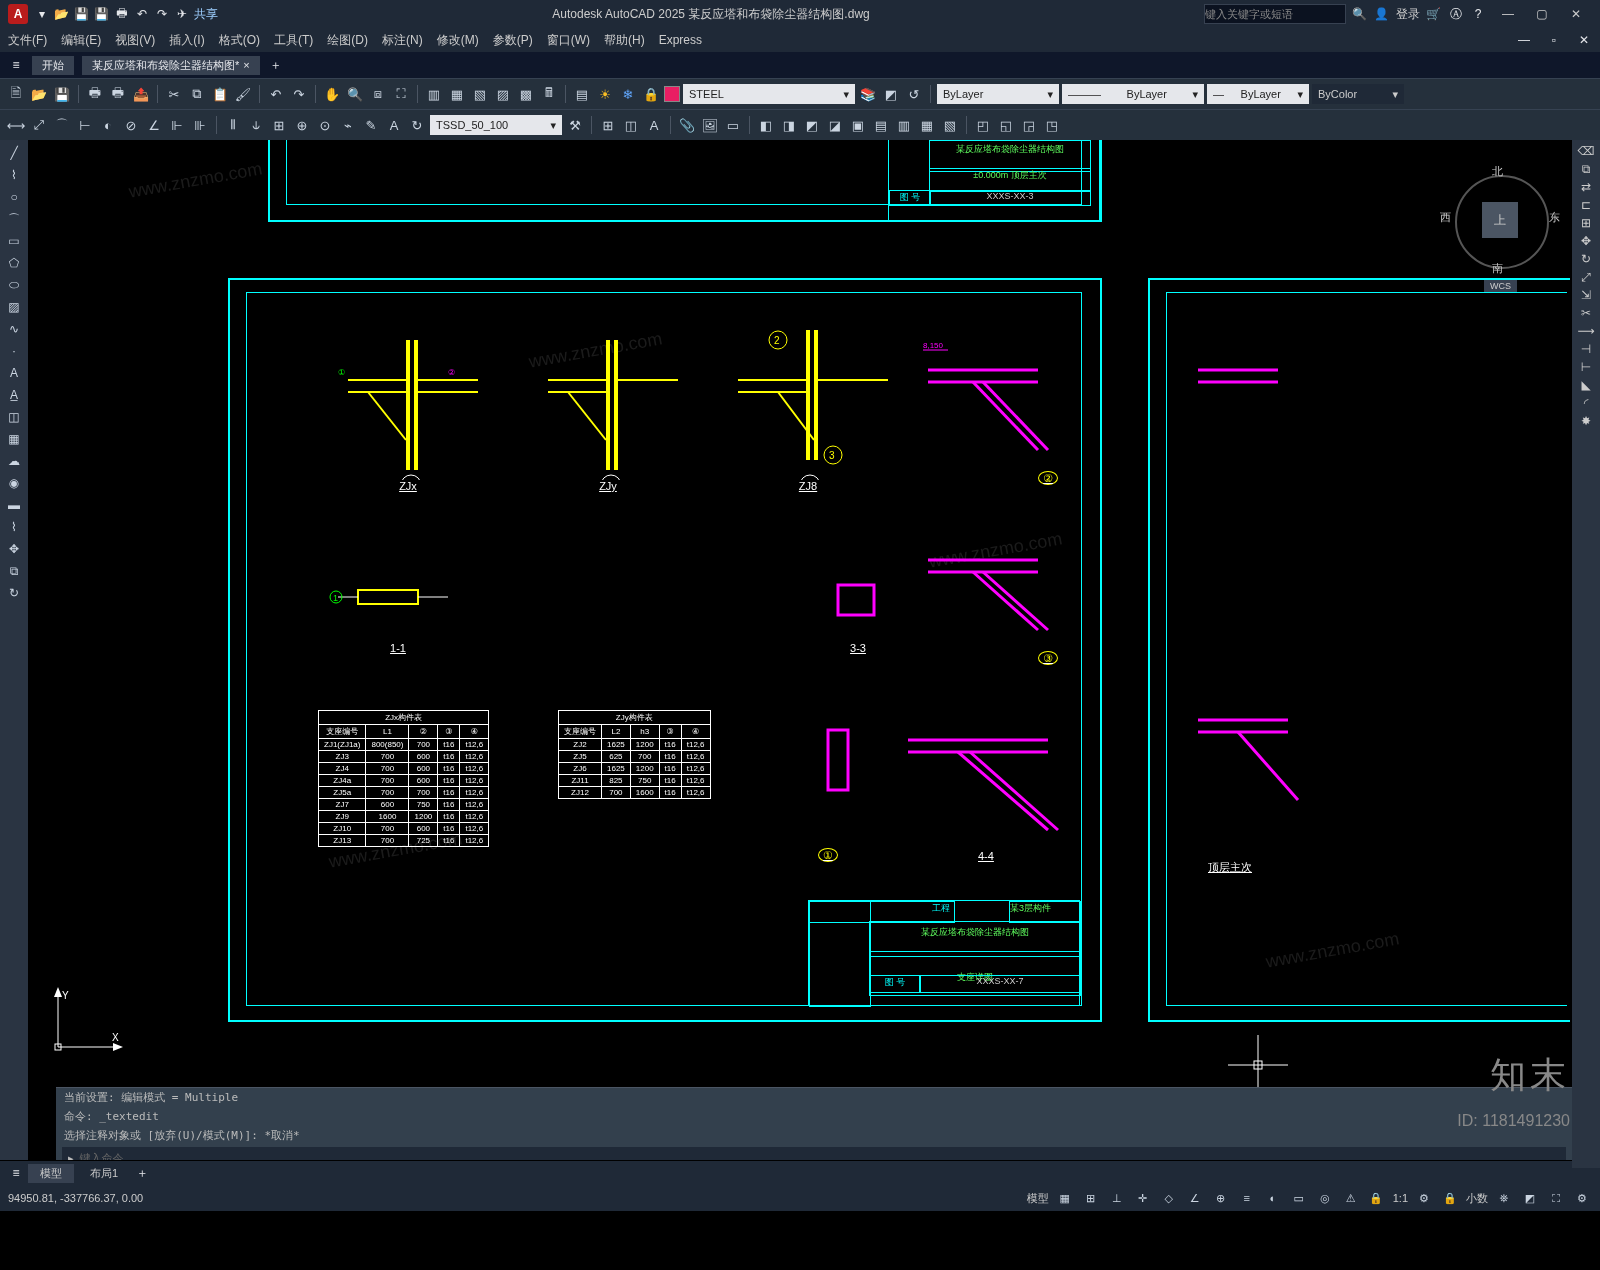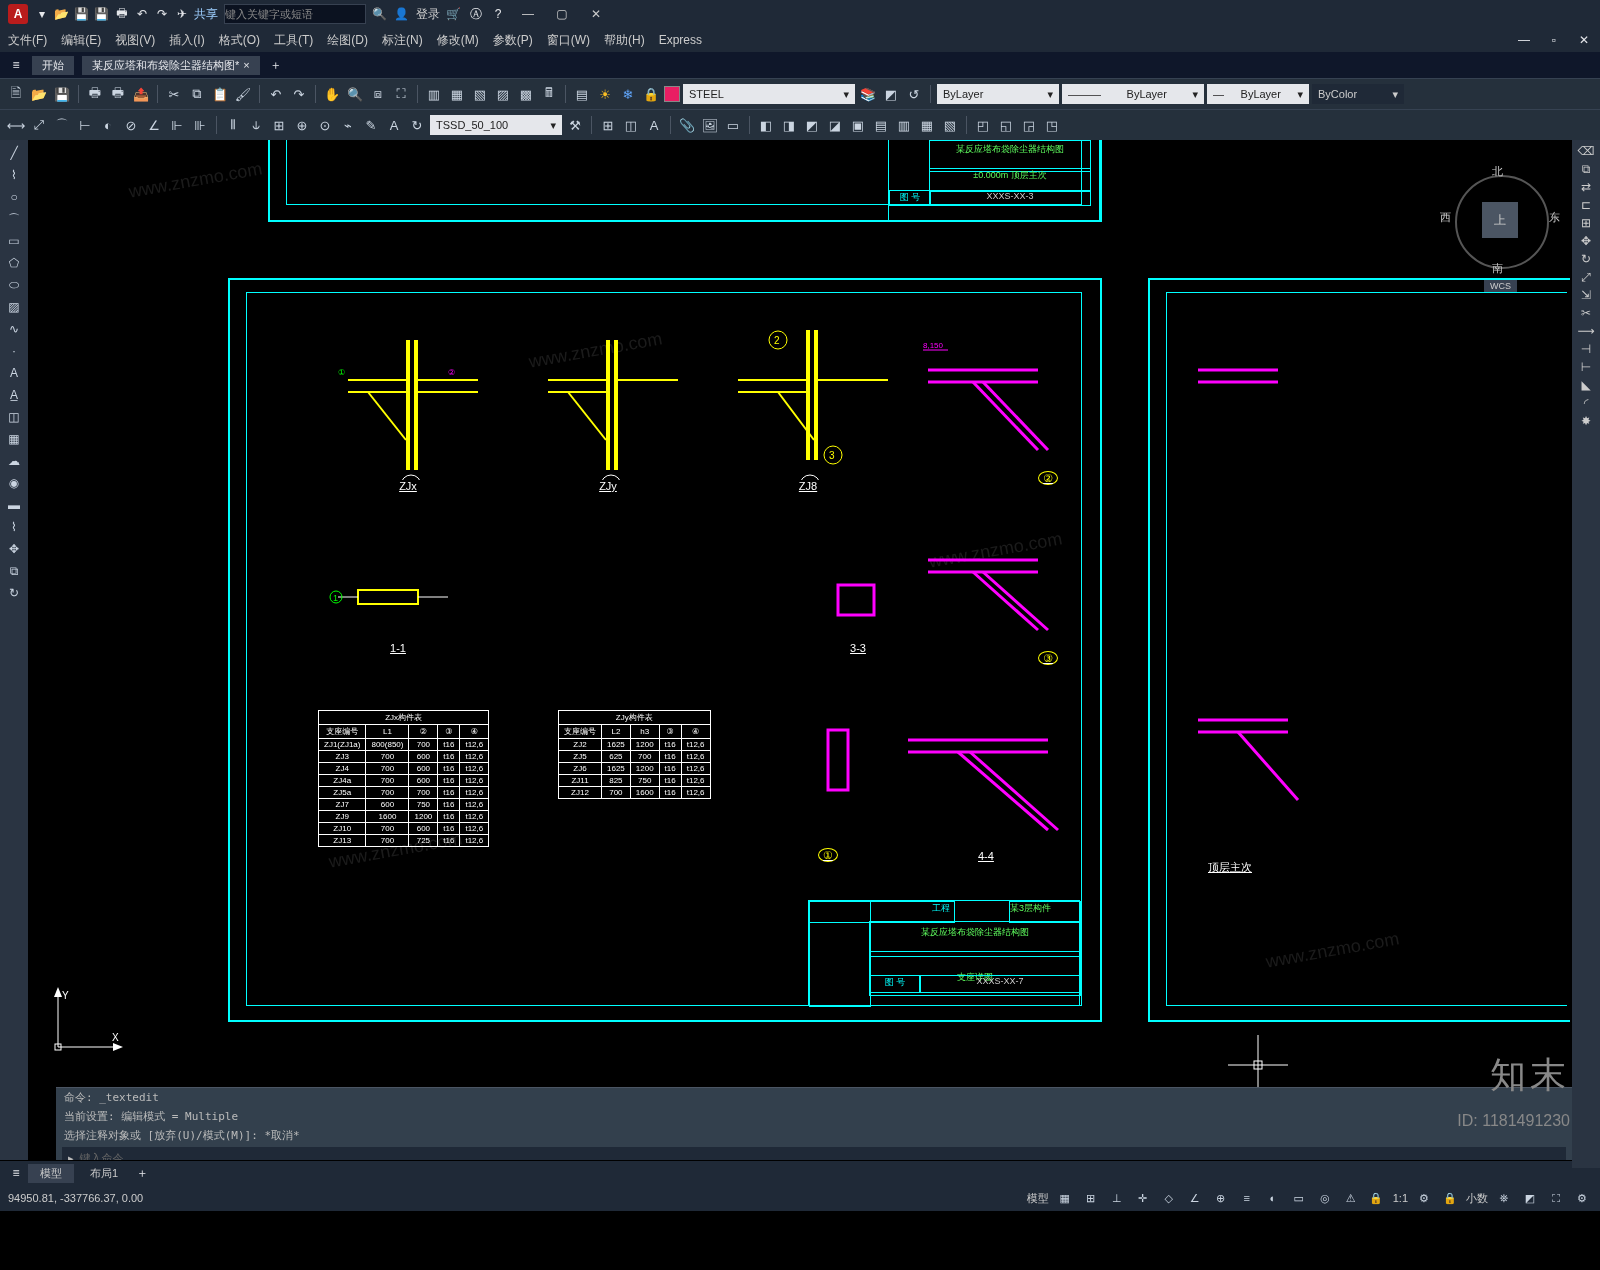--- a/index.html
+++ b/index.html
@@ -63,20 +63,21 @@
     <span class="ticon">▾</span>
     <span class="ticon">📂</span>
     <span class="ticon">💾</span>
     <span class="ticon">💾</span>
     <span class="ticon">🖶</span>
     <span class="ticon">↶</span>
     <span class="ticon">↷</span>
     <span class="ticon">✈</span>
     <span style="color:#9ecfff">共享</span>
   </div>
+  <div class="title-center">Autodesk AutoCAD 2025   某反应塔和布袋除尘器结构图.dwg</div>
   <div class="search-box">
       <span>键入关键字或短语</span>
     </div>
   <span class="ticon">🔍</span>
   <span class="ticon">👤</span>
   <span>登录</span>
   <span class="ticon">🛒</span>
   <span class="ticon">Ⓐ</span>
   <span class="ticon">?</span>
   <div class="win-btns">
@@ -555,22 +556,22 @@
 
     <div style="position:absolute;left:1200px;top:895px">
       <svg width="60" height="60">
           <line x1="0" y1="30" x2="60" y2="30" stroke="#fff"></line>
           <line x1="30" y1="0" x2="30" y2="60" stroke="#fff"></line>
           <rect x="26" y="26" width="8" height="8" fill="none" stroke="#fff"></rect>
         </svg>
     </div>
 
     <div class="cmdline">
+      <div class="line">当前设置: 编辑模式 = Multiple</div>
       <div class="line">命令: _textedit</div>
-      <div class="line">当前设置: 编辑模式 = Multiple</div>
       <div class="line">选择注释对象或 [放弃(U)/模式(M)]: *取消*</div>
       <div class="cmdinput">
         <span>▸</span>
         <span style="color:#666">键入命令</span>
       </div>
     </div>
 
     <div class="zm">知末</div>
     <div class="idtag">ID: 1181491230</div>
   </div>

